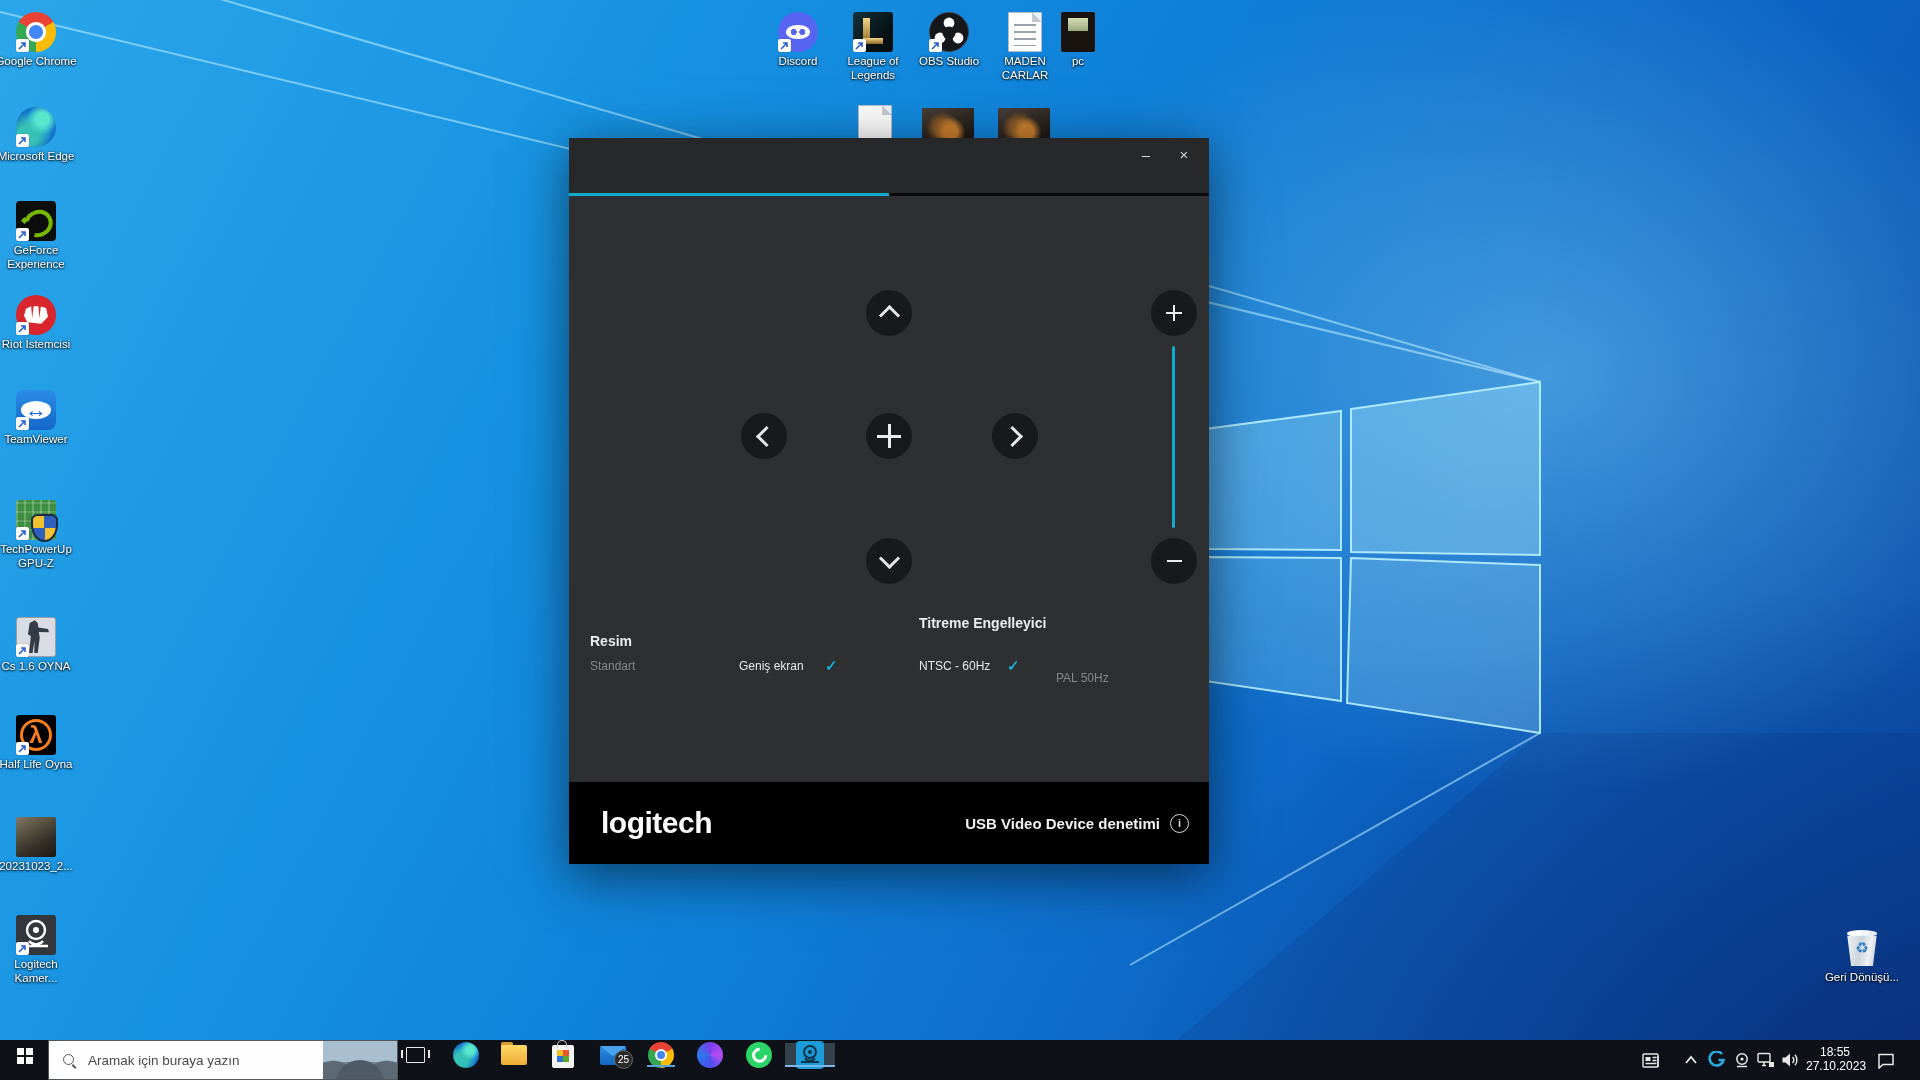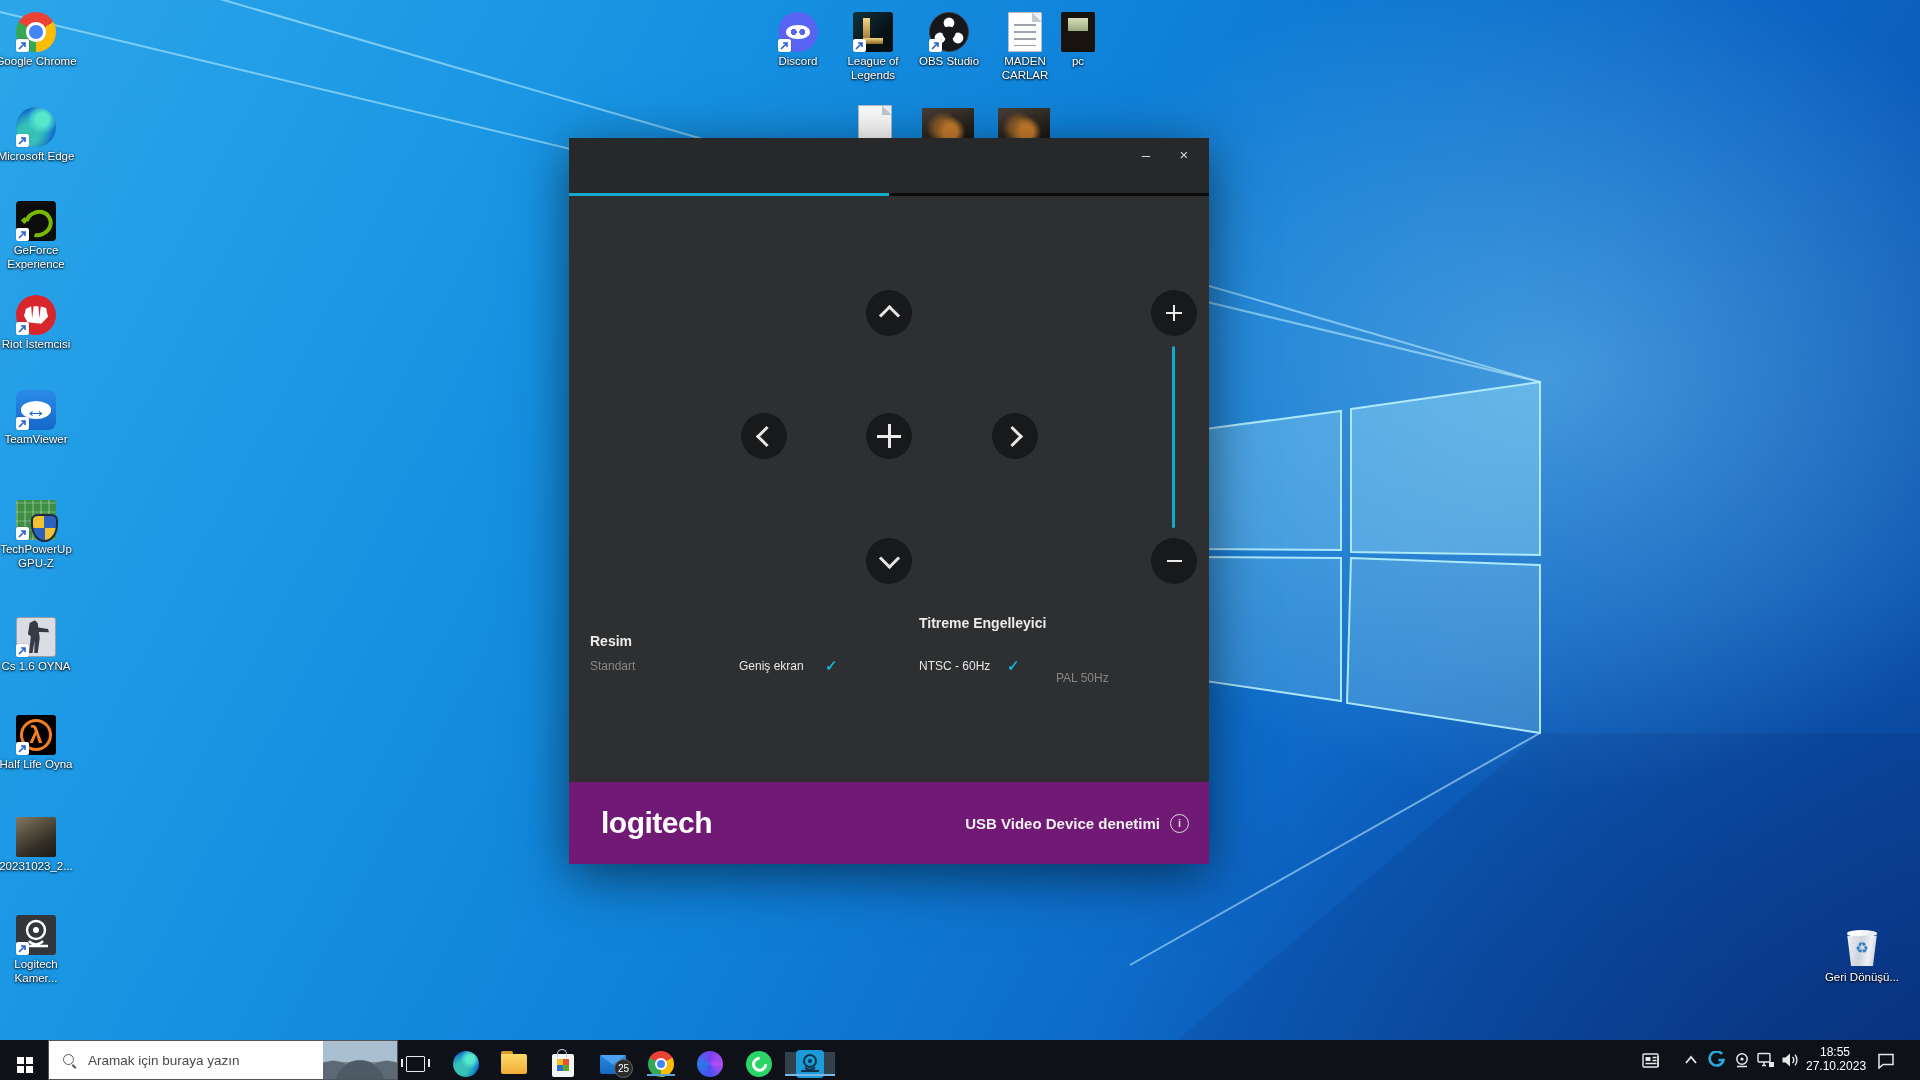--- a/index.html
+++ b/index.html
@@ -145,32 +145,32 @@
   .sect-title{position:absolute;font-size:14px;font-weight:bold;color:#ececec;}
   .opt{position:absolute;font-size:12px;cursor:pointer;}
   .opt.off{color:#878787;}
   .opt.on{color:#e8e8e8;}
   .tick{position:absolute;font-size:15px;font-weight:bold;color:#14b2da;}
 
   .defbtn{position:absolute;left:350px;top:592px;width:268px;height:29px;border-radius:15px;
     background:#0f0f10;color:#f2f2f2;font-size:13px;font-weight:bold;text-align:center;
     line-height:29px;cursor:pointer;}
 
-  .dlg-foot{position:absolute;left:0;bottom:0;width:100%;height:82px;background:#701a75;
+  .dlg-foot{position:absolute;left:0;bottom:0;width:100%;height:82px;background:#000000;
     display:flex;align-items:center;justify-content:space-between;padding:0 20px 0 32px;box-sizing:border-box;}
   .brand{font-size:30px;font-weight:bold;letter-spacing:-.5px;color:#fbfbfb;}
   .devgrp{display:flex;align-items:center;gap:10px;}
   .devname{font-size:15px;font-weight:bold;color:#f0f0f0;}
   .info{width:17px;height:17px;border:1.5px solid #d8d8d8;border-radius:50%;color:#d8d8d8;
     font-size:11px;font-weight:bold;text-align:center;line-height:17px;cursor:pointer;}
   .info::after{content:"i";}
 
   
   .taskbar{position:absolute;left:0;bottom:0;width:1920px;height:40px;background:#0e1118;z-index:10;}
-  .tbtn{position:absolute;top:12px;height:24px;display:flex;align-items:center;justify-content:center;cursor:pointer;}
+  .tbtn{position:absolute;top:3px;height:24px;display:flex;align-items:center;justify-content:center;cursor:pointer;}
   .start{left:0;width:48px;}
   .winlogo{width:7px;height:7px;background:#fff;
     box-shadow:9px 0 0 #fff,0 9px 0 #fff,9px 9px 0 #fff;margin:-8px 0 0 -8px;}
   .search{position:absolute;left:48px;top:0;width:350px;height:40px;background:#fefefe;
     border:1px solid #50555c;box-sizing:border-box;display:flex;align-items:center;}
   .mag{position:relative;width:13px;height:13px;margin:0 10px 0 14px;flex:none;}
   .mag::before{content:"";position:absolute;left:0;top:0;width:9px;height:9px;border:1.8px solid #5a5a5a;border-radius:50%;}
   .mag::after{content:"";position:absolute;left:10px;top:10px;width:5px;height:1.8px;background:#5a5a5a;transform:rotate(45deg);transform-origin:0 0;}
   .search input{border:none;outline:none;background:transparent;font-size:13.5px;color:#3d3d3d;
     font-family:"Liberation Sans",sans-serif;flex:1;min-width:0;}

